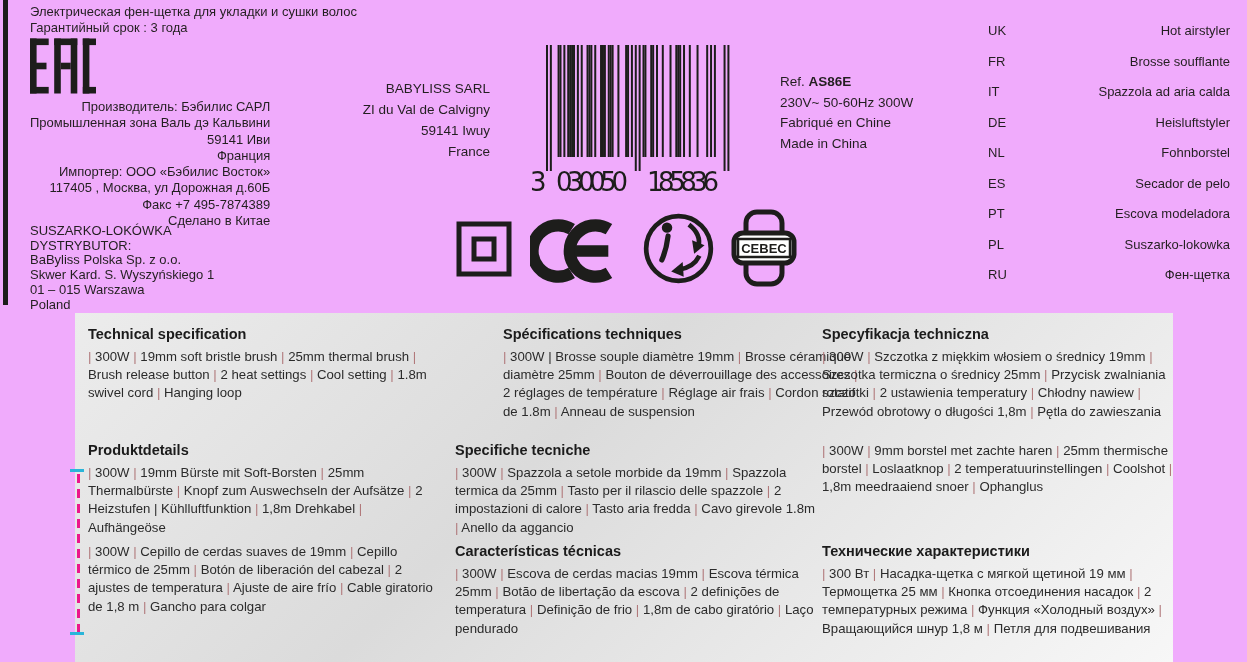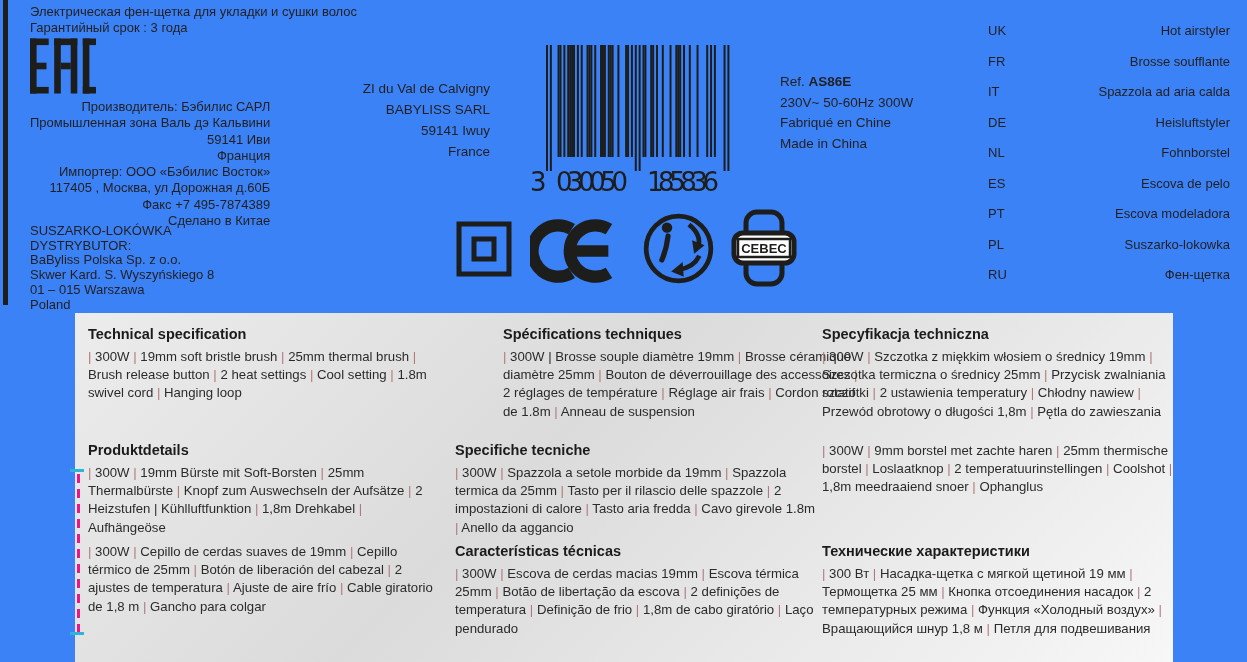--- a/index.html
+++ b/index.html
@@ -1,17 +1,17 @@
 <!DOCTYPE html>
 <html><head>
 <meta charset="utf-8">
 <style>
   html,body{margin:0;padding:0;background:#ffffff;}
   #canvas{
-    position:relative;width:1247px;height:662px;background:#3b82f6;
+    position:relative;width:1247px;height:662px;background:#f0abfc;
     font-family:"Liberation Sans",sans-serif;color:#231f20;overflow:hidden;
     -webkit-font-smoothing:antialiased;
   }
   .abs{position:absolute;}
   
   .left-bar{left:3px;top:0;width:5px;height:305px;background:#1d1d1b;}
   
   .tl-line{font-size:13px;line-height:15.5px;}
   .mfr-list div{font-size:13px;line-height:16.3px;}
   .dist-list div{font-size:13px;line-height:14.7px;}
@@ -78,28 +78,28 @@
       <div>Импортер: ООО «Бэбилис Восток»</div>
       <div>117405 , Москва, ул Дорожная д.60Б</div>
       <div>Факс +7 495-7874389</div>
       <div>Сделано в Китае</div>
     </div>
 
   <div class="abs dist-list" style="left:30px;top:224px;">
       <div>SUSZARKO-LOKÓWKA</div>
       <div>DYSTRYBUTOR:</div>
       <div>BaByliss Polska Sp. z o.o.</div>
-      <div>Skwer Kard. S. Wyszyńskiego 8</div>
+      <div>Skwer Kard. S. Wyszyńskiego 1</div>
       <div>01 – 015 Warszawa</div>
       <div>Poland</div>
     </div>
 
   <div class="abs addr">
+      <div>BABYLISS SARL</div>
       <div>ZI du Val de Calvigny</div>
-      <div>BABYLISS SARL</div>
       <div>59141 Iwuy</div>
       <div>France</div>
     </div>
 
   <div class="abs barcode-wrap">
     <svg id="barcode-svg" width="213" height="152" viewBox="-17 0 213 152">
       <g id="barcode-bars" fill="#1d1d1b">
           <rect x="0.00" y="0" width="1.99" height="126"></rect>
           <rect x="3.86" y="0" width="1.99" height="126"></rect>
           <rect x="11.58" y="0" width="1.99" height="112"></rect>
@@ -210,21 +210,21 @@
       <div class="lang-row">
         <span>DE</span>
         <span>Heisluftstyler</span>
       </div>
       <div class="lang-row">
         <span>NL</span>
         <span>Fohnborstel</span>
       </div>
       <div class="lang-row">
         <span>ES</span>
-        <span>Escova de pelo</span>
+        <span>Secador de pelo</span>
       </div>
       <div class="lang-row">
         <span>PT</span>
         <span>Escova modeladora</span>
       </div>
       <div class="lang-row">
         <span>PL</span>
         <span>Suszarko-lokowka</span>
       </div>
       <div class="lang-row">

